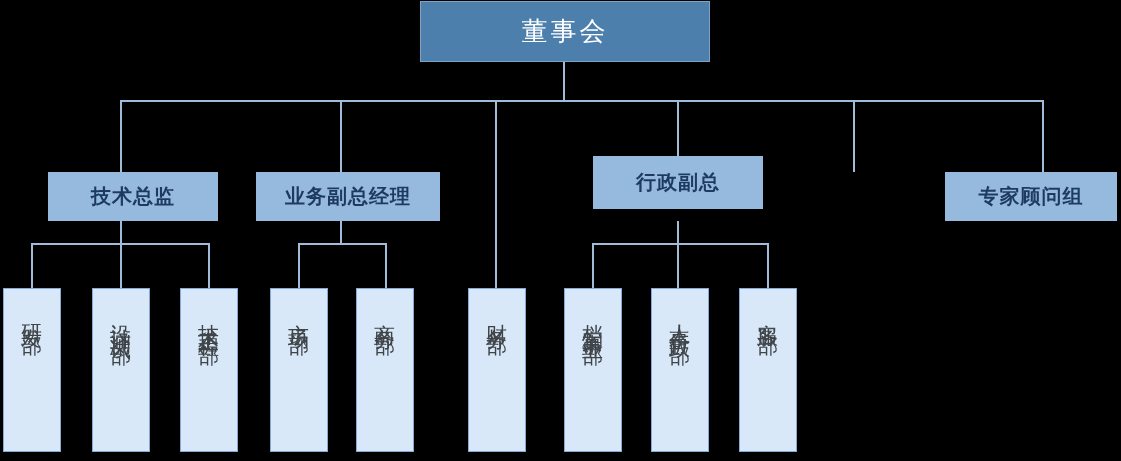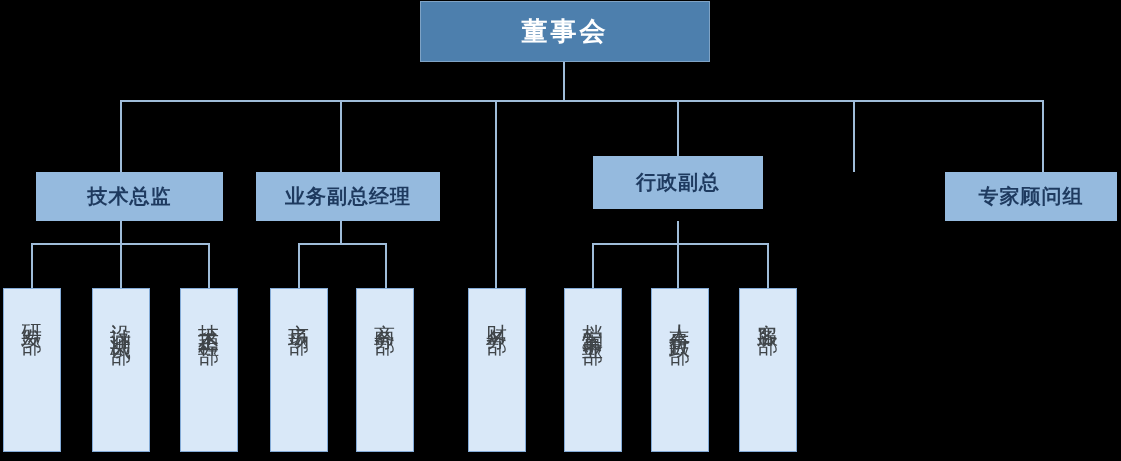--- a/index.html
+++ b/index.html
@@ -13,21 +13,21 @@
   .line{position:absolute;background:var(--connector,#9fbcd9);}
   .node{
     position:absolute;box-sizing:border-box;
     display:flex;align-items:center;justify-content:center;
     text-align:center;
   }
   .root{
     background:var(--root-fill,#4d7fad);
     border:1px solid var(--root-border,#7fa3c5);
     color:var(--root-text,#fff);
-    font-size:26px;font-weight:bold;letter-spacing:3px;
+    font-size:26px;font-weight:normal;letter-spacing:3px;
   }
   .manager{
     background:var(--manager-fill,#95bade);
     color:var(--manager-text,#1e3a5f);
     font-size:20px;font-weight:bold;letter-spacing:1px;
   }
   .dept{
     background:var(--department-fill,#d9e8f8);
     border:1px solid var(--department-border,#84abd7);
     color:var(--department-text,#3f4448);
@@ -70,21 +70,21 @@
   <div class="line" style="left:677px;top:221px;width:2px;height:24px"></div>
   <div class="line" style="left:592px;top:243px;width:177px;height:2px"></div>
   <div class="line" style="left:592px;top:243px;width:2px;height:45px"></div>
   <div class="line" style="left:677px;top:243px;width:2px;height:45px"></div>
   <div class="line" style="left:767px;top:243px;width:2px;height:45px"></div>
 
   <div class="node root" style="left:420px;top:1px;width:290px;height:61px">
     <span>董事会</span>
   </div>
 
-  <div class="node manager" style="left:36px;top:172px;width:187px;height:49px">
+  <div class="node manager" style="left:48px;top:172px;width:170px;height:49px">
     <span>技术总监</span>
   </div>
   <div class="node manager" style="left:256px;top:172px;width:184px;height:49px">
     <span>业务副总经理</span>
   </div>
   <div class="node manager" style="left:593px;top:156px;width:170px;height:53px">
     <span>行政副总</span>
   </div>
   <div class="node manager" style="left:945px;top:172px;width:172px;height:49px">
     <span>专家顾问组</span>

